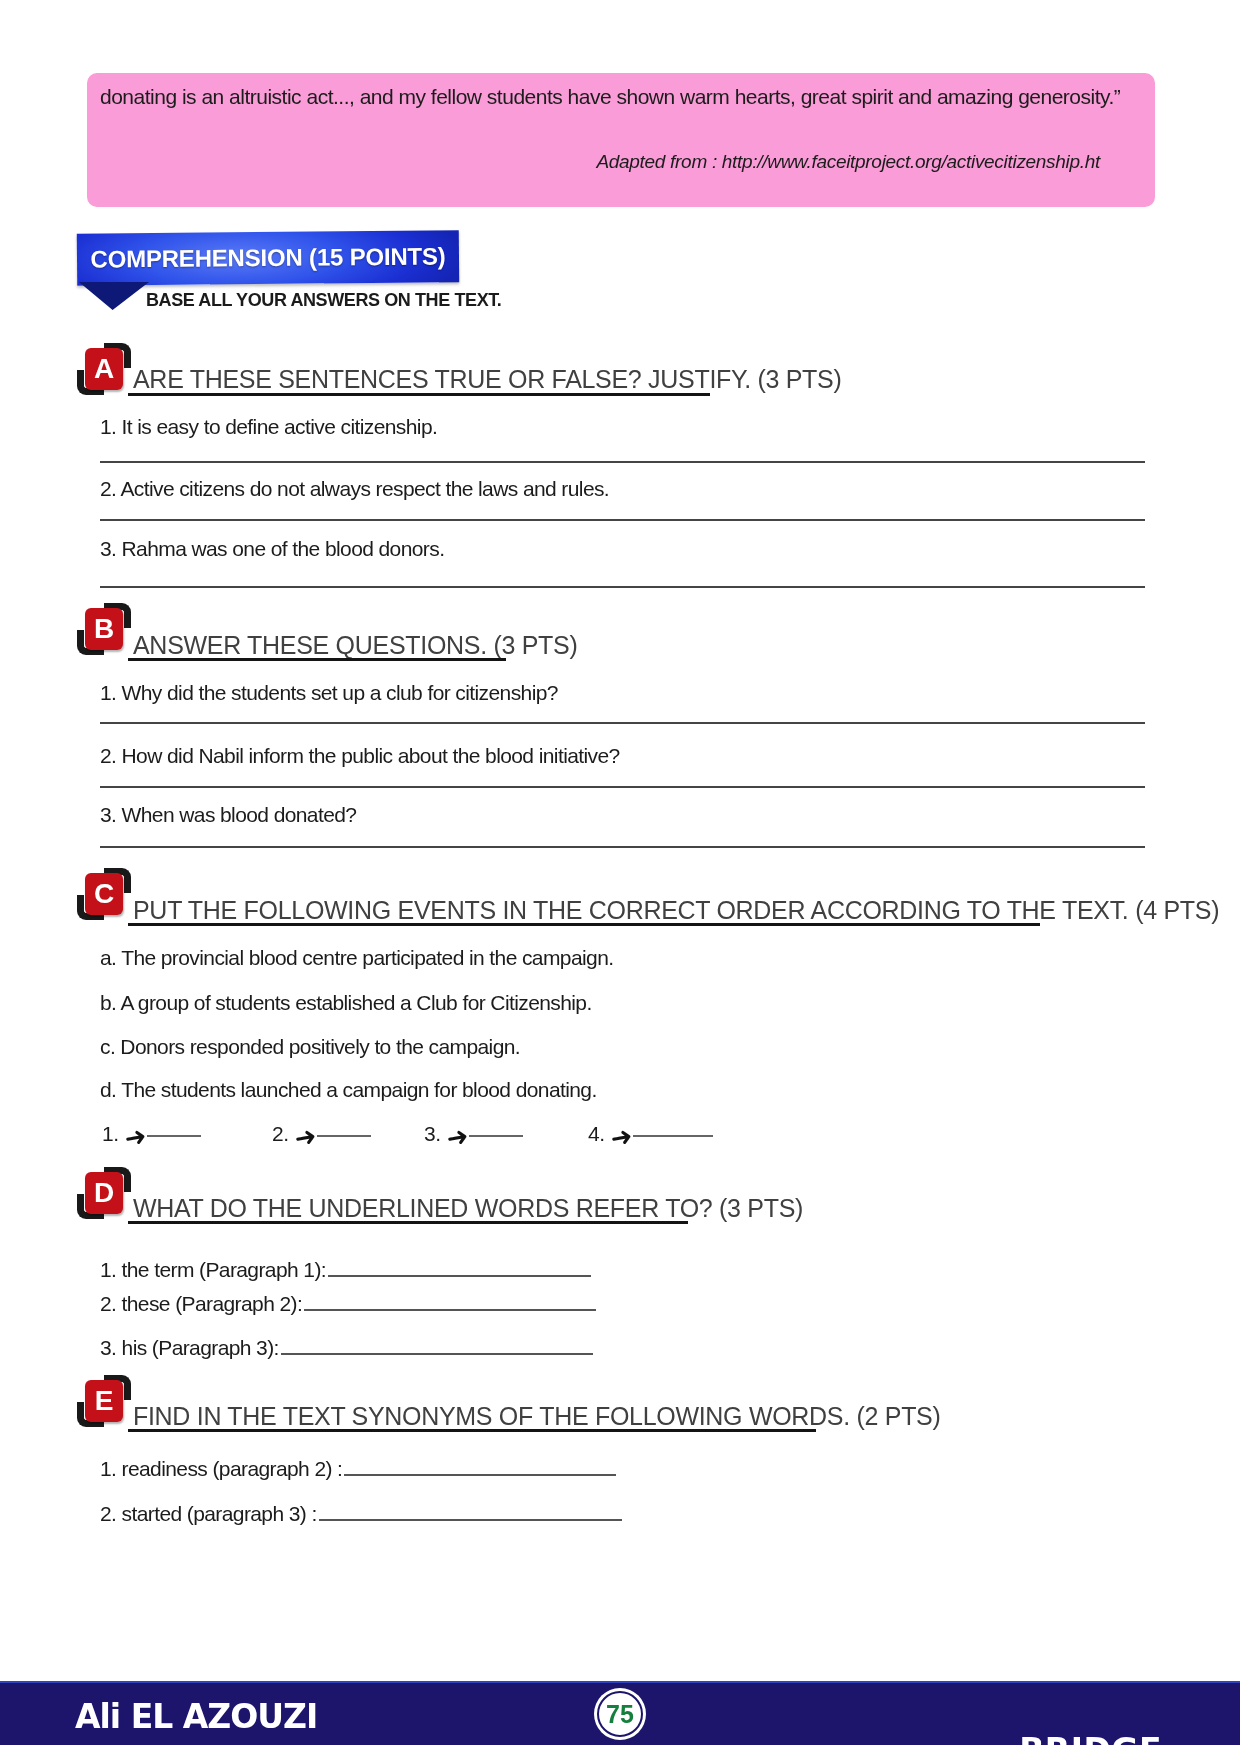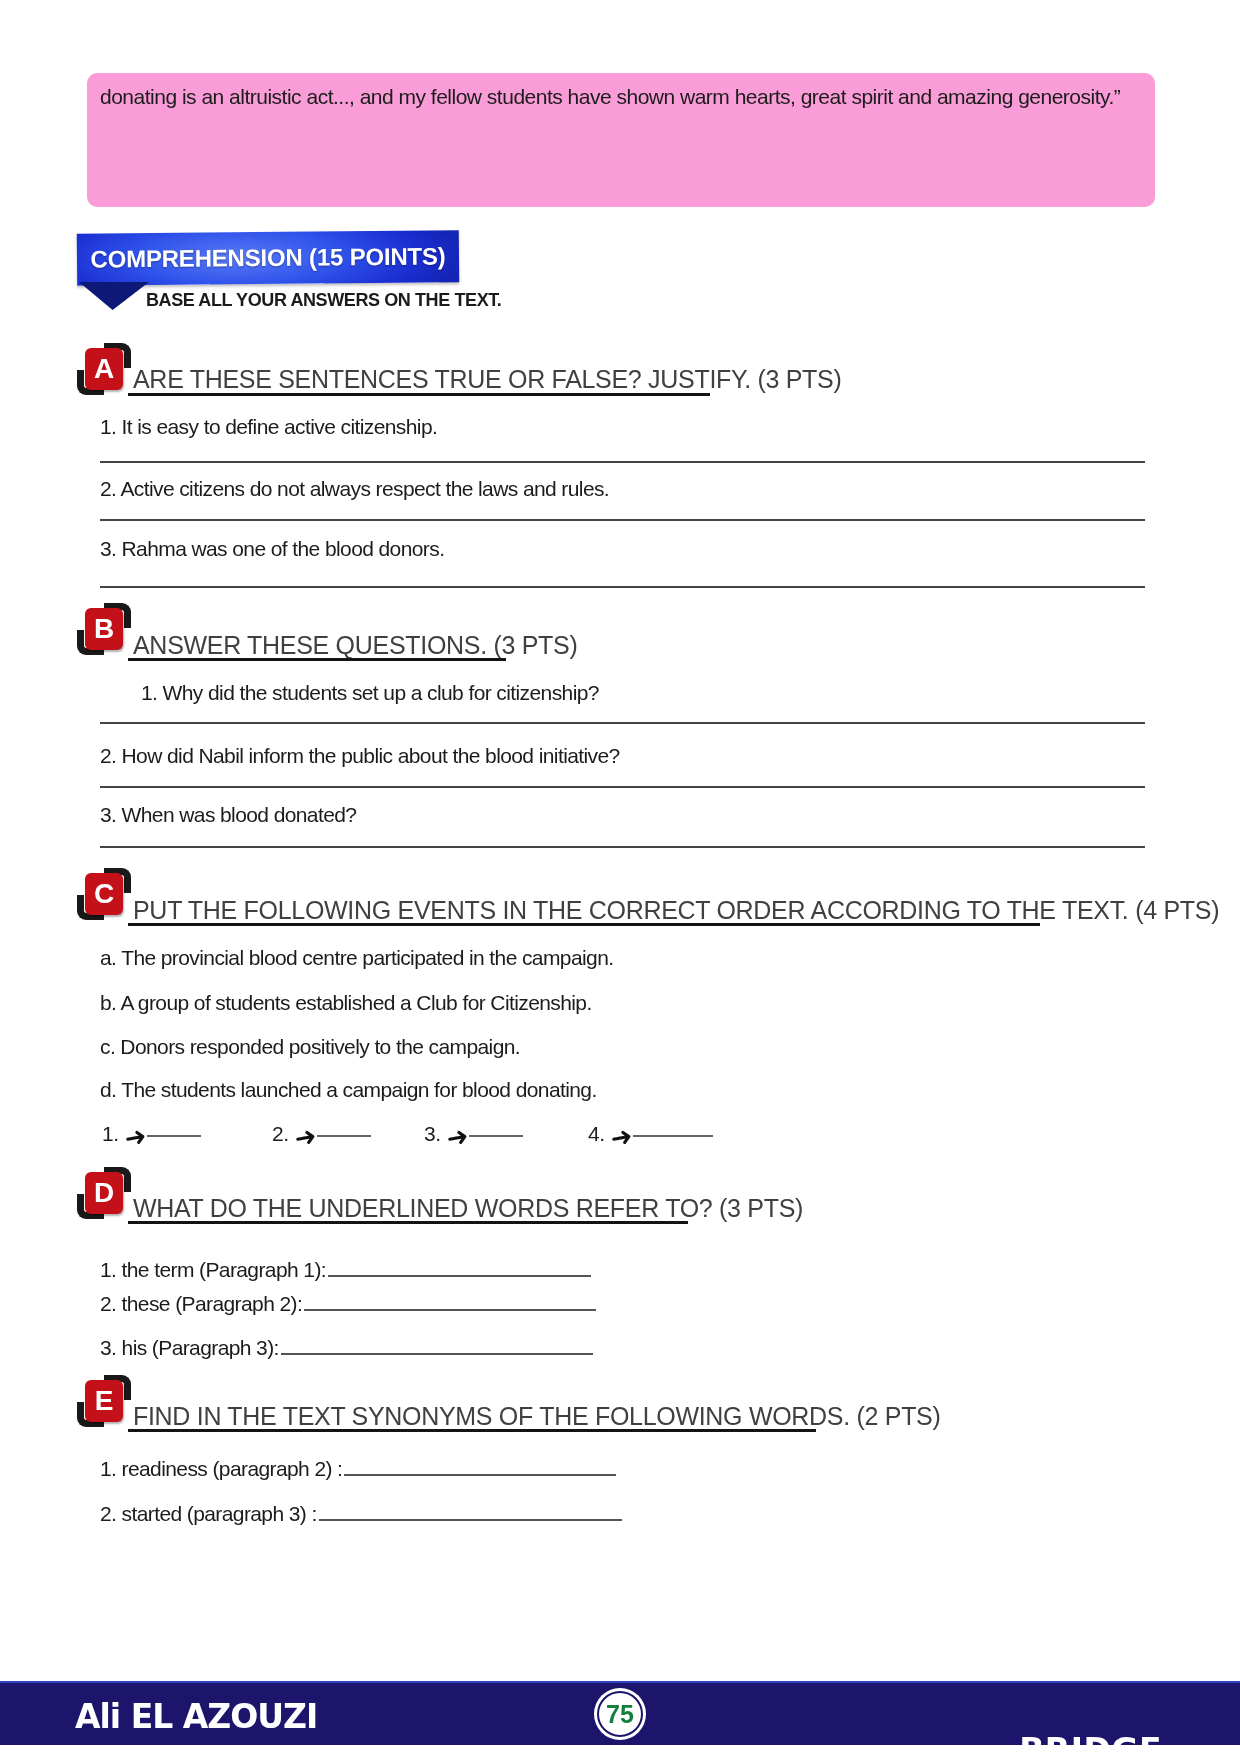--- a/index.html
+++ b/index.html
@@ -107,20 +107,21 @@
     font-size:33px; font-family:"DejaVu Sans",sans-serif; letter-spacing:0.5px;margin-top:34px;
   }
 </style>
 </head>
 <body>
 
 <div id="page">
 
   <div class="quote-box">
     <div class="quote-text">donating is an altruistic act..., and my fellow students have shown warm hearts, great spirit and amazing generosity.”</div>
+    <div class="quote-attribution">Adapted from : http://www.faceitproject.org/activecitizenship.ht</div>
   </div>
 
   <div class="ribbon">
     <span class="ribbon-title">COMPREHENSION (15 POINTS)</span>
   </div>
   <div class="ribbon-fold"></div>
   <div class="banner-subtitle">BASE ALL YOUR ANSWERS ON THE TEXT.</div>
 
   <div class="badge-wrap" style="left:85px; top:348px;">
     <span class="bracket tr"></span>
@@ -136,21 +137,21 @@
   <div class="item" style="top:537px;">3. Rahma was one of the blood donors.</div>
   <div class="answer-line" style="top:586px;"></div>
 
   <div class="badge-wrap" style="left:85px; top:608px;">
     <span class="bracket tr"></span>
     <span class="bracket bl"></span>
     <span class="badge">B</span>
   </div>
   <div class="sec-heading" style="top:631px;">ANSWER THESE QUESTIONS. (3 PTS)</div>
   <div class="heading-line" style="top:658px; width:378px;"></div>
-  <div class="item" style="top:681px;margin-left:41px;">1. Why did the students set up a club for citizenship?</div>
+  <div class="item" style="top:681px;">1. Why did the students set up a club for citizenship?</div>
   <div class="answer-line" style="top:722px;"></div>
   <div class="item" style="top:744px;text-align:right;">2. How did Nabil inform the public about the blood initiative?</div>
   <div class="answer-line" style="top:786px;"></div>
   <div class="item" style="top:803px;">3. When was blood donated?</div>
   <div class="answer-line" style="top:846px;"></div>
 
   <div class="badge-wrap" style="left:85px; top:873px;">
     <span class="bracket tr"></span>
     <span class="bracket bl"></span>
     <span class="badge">C</span>

